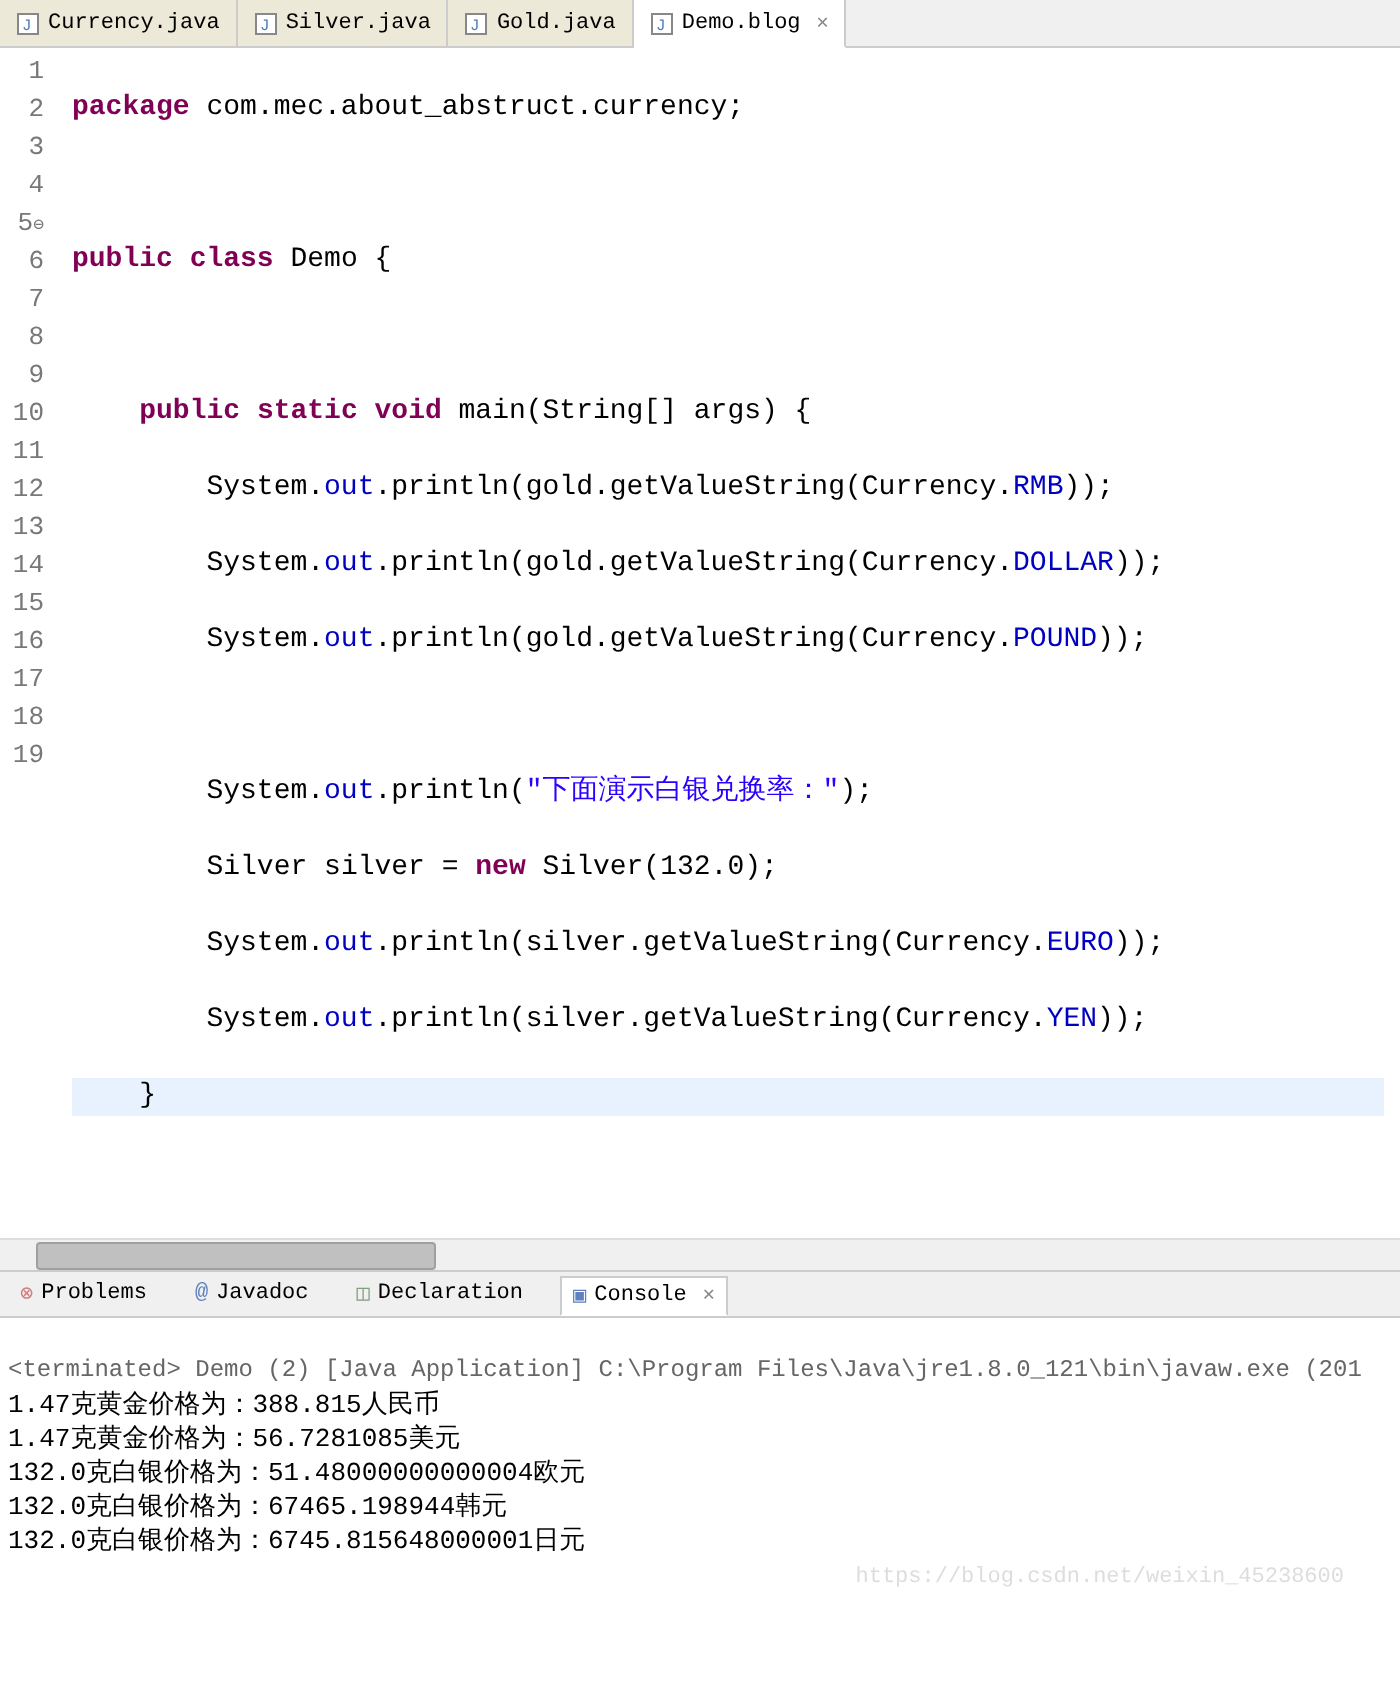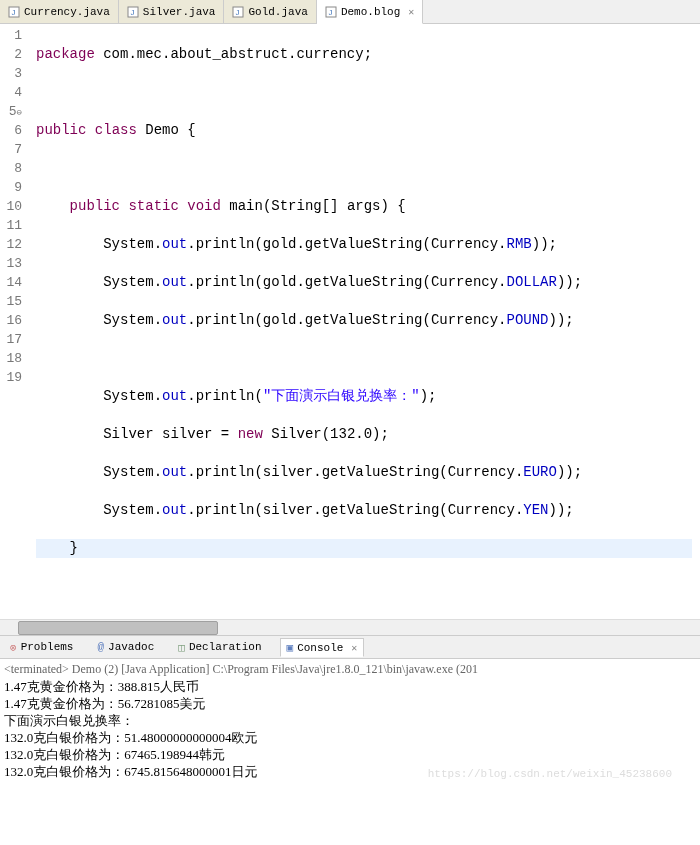--- a/index.html
+++ b/index.html
@@ -7,29 +7,29 @@
 .tabs { display: flex; background: #f0f0f0; border-bottom: 1px solid #ccc; height: 24px; }
 .tab { display: flex; align-items: center; padding: 2px 8px; border-right: 1px solid #ccc; background: #ece9d8; font-size: 11px; cursor: pointer; gap: 4px; }
 .tab.active { background: #fff; border-bottom: 1px solid #fff; margin-bottom: -1px; }
 .tab-icon { width: 12px; height: 12px; display: inline-flex; align-items: center; justify-content: center; }
 .editor { display: flex; height: 595px; overflow: hidden; }
 .gutter { background: #fff; color: #787878; text-align: right; padding: 2px 6px 2px 4px; font-size: 13px; line-height: 19px; user-select: none; min-width: 28px; }
 .gutter div { height: 19px; }
 .code { padding: 2px 8px; font-size: 14px; line-height: 19px; white-space: pre; flex: 1; overflow-x: auto; }
 .code-line { height: 19px; }
 .code-line.hl { background: #e8f2fe; }
-.kw { color: #7f0055; font-weight: normal; }
+.kw { color: #7f0055; font-weight: bold; }
 .str { color: #2a00ff; }
 .fld { color: #0000c0; }
 .scroll-h { height: 16px; background: #f0f0f0; border-top: 1px solid #ddd; display: flex; }
 .scroll-h .thumb { width: 200px; height: 14px; background: #c0c0c0; border: 1px solid #a0a0a0; border-radius: 2px; margin: 1px 0 0 18px; }
 .views { display: flex; background: #f0f0f0; border-top: 1px solid #ccc; border-bottom: 1px solid #ccc; height: 24px; align-items: center; padding: 0 4px; gap: 12px; font-size: 11px; }
 .view-tab { display: flex; align-items: center; gap: 4px; padding: 2px 6px; cursor: pointer; }
 .view-tab.active { background: #fff; border: 1px solid #ccc; border-bottom: 1px solid #fff; margin-bottom: -1px; }
-.console { padding: 2px 4px; font-size: 13px; line-height: 17px; font-family: Liberation Serif, serif; }
+.console { padding: 18px 4px; font-size: 13px; line-height: 17px; font-family: Liberation Mono, monospace; }
 .console-header { color: #666; font-size: 12px; white-space: nowrap; overflow: hidden; }
 .console-line { color: #000; }
 .watermark { color: #ddd; font-size: 11px; text-align: right; padding-right: 28px; margin-top: -14px; }
 .close-x { color: #888; font-size: 10px; margin-left: 4px; }
 .fold-marker { color: #787878; font-size: 9px; }
 </style>
 </head>
 <body>
 
 <div class="tabs">
@@ -136,18 +136,17 @@
     <span style="color:#6080c0">▣</span>
     <span>Console</span>
     <span class="close-x">✕</span>
   </div>
 </div>
 
 <div class="console">
   <div class="console-header">&lt;terminated&gt; Demo (2) [Java Application] C:\Program Files\Java\jre1.8.0_121\bin\javaw.exe (201</div>
   <div class="console-line">1.47克黄金价格为：388.815人民币</div>
   <div class="console-line">1.47克黄金价格为：56.7281085美元</div>
-  <div class="console-line">下面演示白银兑换率：</div>
   <div class="console-line">132.0克白银价格为：51.48000000000004欧元</div>
   <div class="console-line">132.0克白银价格为：67465.198944韩元</div>
   <div class="console-line">132.0克白银价格为：6745.815648000001日元</div>
 </div>
 <div class="watermark">https://blog.csdn.net/weixin_45238600</div>
 
 </body></html>

